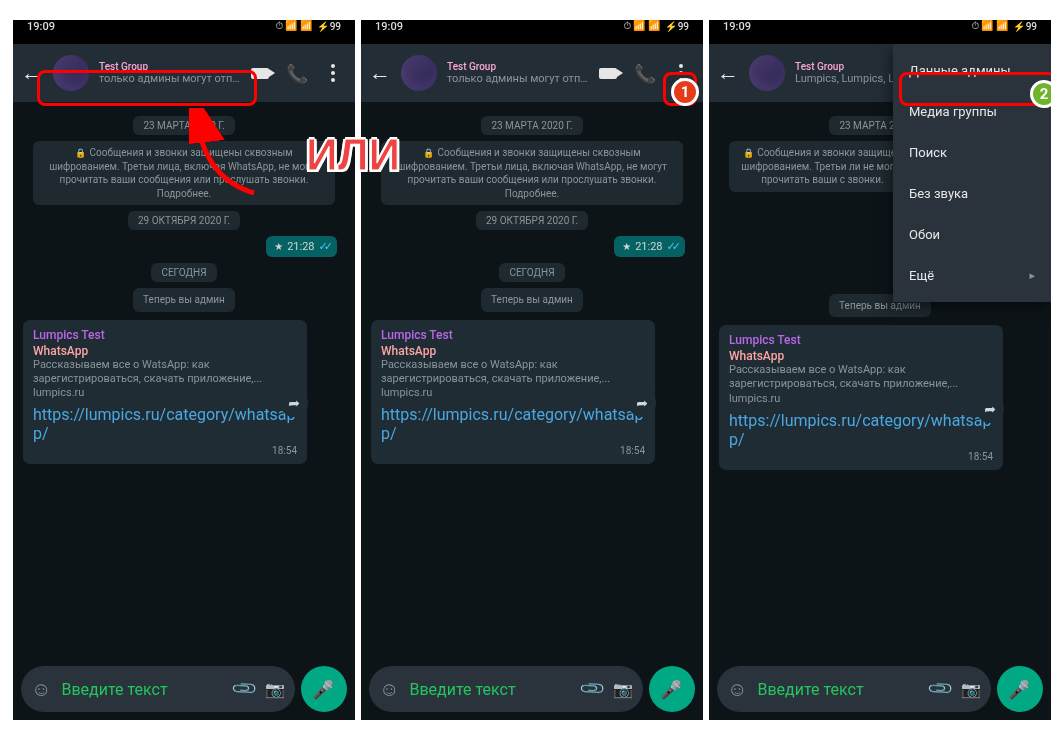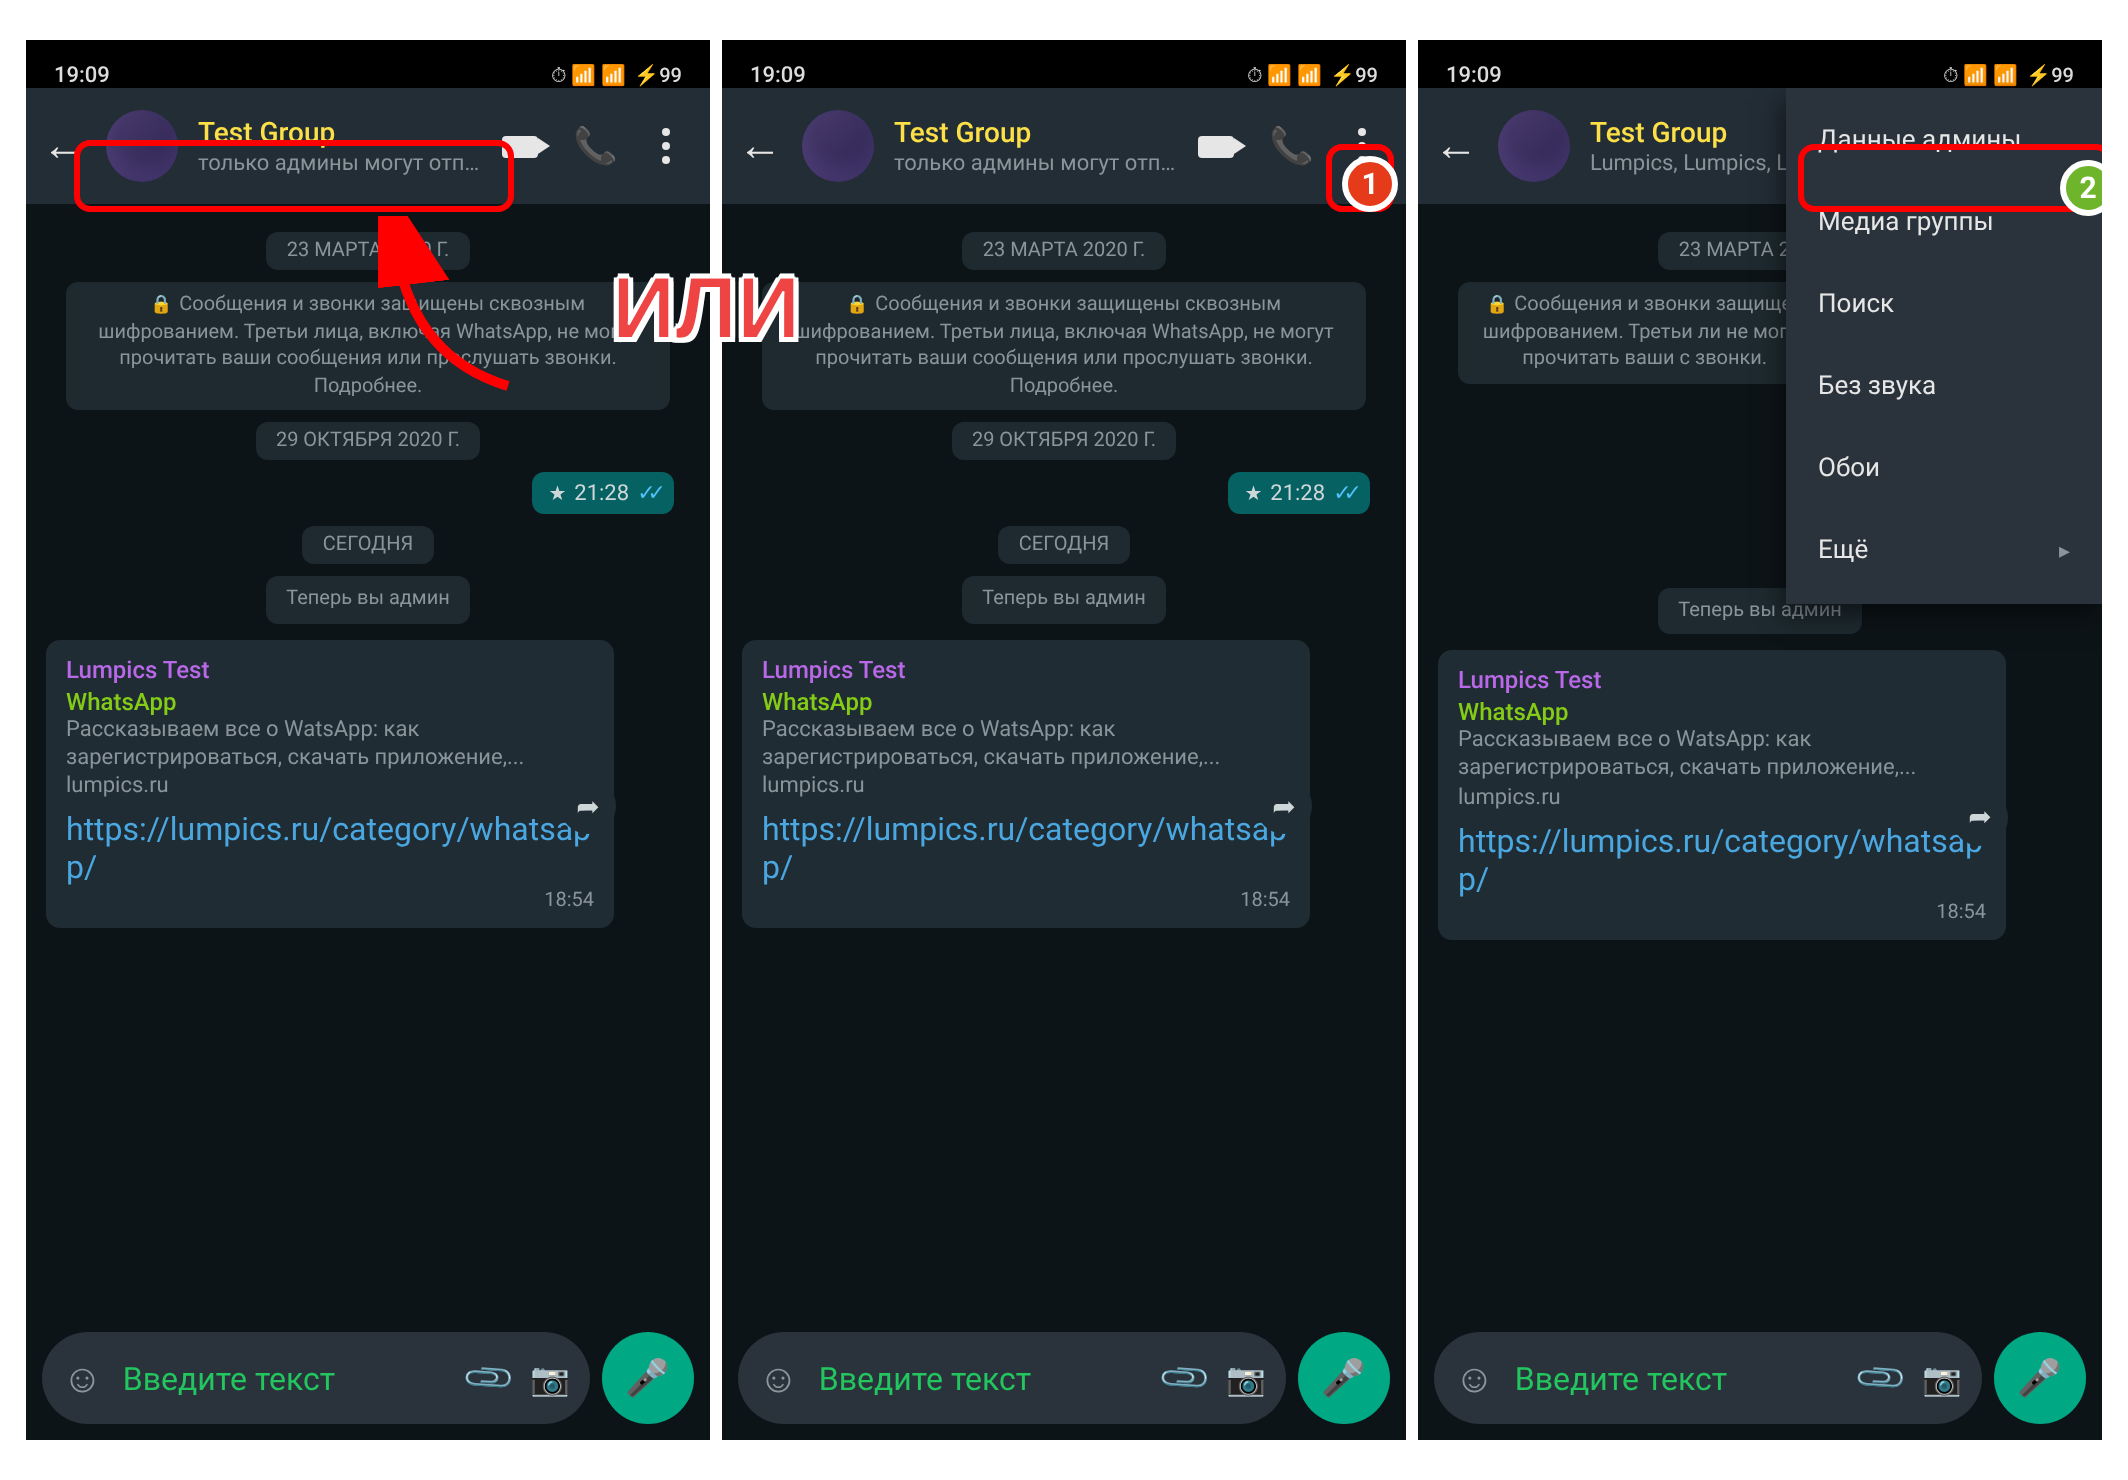--- a/index.html
+++ b/index.html
@@ -1,38 +1,38 @@
 <!DOCTYPE html>
 <html><head>
   <meta charset="utf-8">
   <style>
     * { box-sizing: border-box; margin: 0; padding: 0; font-family: -apple-system, Roboto, sans-serif; }
     body { background: #fff; display: flex; gap: 6px; padding: 20px 8px; justify-content: center; }
     .phone { width: 342px; height: 700px; background: #0d1418; position: relative; overflow: hidden; border-radius: 0; flex-shrink: 0; }
-    .statusbar { height: 24px; background: #000; display: flex; align-items: flex-end; justify-content: space-between; padding: 0 14px; color: #ddd; font-size: 11px; font-weight: 500; }
+    .statusbar { height: 24px; background: #000; display: flex; align-items: flex-start; justify-content: space-between; padding: 0 14px; color: #ddd; font-size: 11px; font-weight: 500; }
     .status-icons { display: flex; gap: 4px; align-items: center; font-size: 10px; }
     .appbar { height: 58px; background: #232d36; display: flex; align-items: center; padding: 0 8px; gap: 10px; position: relative; }
     .back-arrow { color: #e6e6e6; font-size: 22px; cursor: pointer; }
     .avatar { width: 36px; height: 36px; border-radius: 50%; background: linear-gradient(135deg, #4a3c6e 0%, #2c2350 100%); box-shadow: inset 0 -8px 8px rgba(100,80,150,0.3); }
     .title-block { flex: 1; min-width: 0; cursor: pointer; }
-    .group-title { color: #fde047; font-size: 14px; font-weight: 500; white-space: nowrap; overflow: hidden; text-overflow: ellipsis; }
+    .group-title { color: #f9a8d4; font-size: 10px; font-weight: 500; white-space: nowrap; overflow: hidden; text-overflow: ellipsis; }
     .group-sub { color: #8a949b; font-size: 11px; white-space: nowrap; overflow: hidden; text-overflow: ellipsis; }
     .appbar-actions { display: flex; gap: 18px; align-items: center; color: #e6e6e6; padding-right: 8px; }
     .more-dots { display: flex; flex-direction: column; gap: 3px; padding: 4px; cursor: pointer; }
     .more-dots span { width: 4px; height: 4px; background: #e6e6e6; border-radius: 50%; }
     .chat-body { height: calc(100% - 24px - 58px - 54px); overflow: hidden; padding: 8px 10px; position: relative; }
     .date-chip { background: #1e2a30; color: #8a949b; font-size: 10px; padding: 4px 10px; border-radius: 6px; margin: 6px auto; width: fit-content; text-align: center; }
     .sys-chip { background: #1e2a30; color: #8a949b; font-size: 10px; padding: 5px 10px; border-radius: 6px; margin: 6px auto; width: fit-content; max-width: 94%; text-align: center; line-height: 1.35; }
     .lock-pre { color: #c9a227; margin-right: 3px; font-size: 9px; }
     .msg-out { background: #056162; border-radius: 6px; padding: 4px 8px; margin: 6px 8px 6px auto; width: fit-content; color: #cfd6d8; font-size: 11px; display: flex; gap: 4px; align-items: center; }
     .msg-out .star { font-size: 10px; }
     .ticks { color: #4fc3f7; font-size: 11px; letter-spacing: -4px; }
     .card { background: #1f2c34; border-radius: 7px; margin-top: 8px; padding: 8px 10px; position: relative; max-width: 300px; }
     .card .sender { color: #b968e8; font-size: 12px; font-weight: 500; margin-bottom: 2px; }
-    .card .wa-title { color: #84cc16; font-size: 12px; font-weight: 500; }
+    .card .wa-title { color: #fca5a5; font-size: 12px; font-weight: 500; }
     .card .wa-desc { color: #8a949b; font-size: 11px; line-height: 1.3; }
     .card .wa-site { color: #8a949b; font-size: 11px; }
     .card .link { color: #4aa7e0; font-size: 16px; word-break: break-all; margin-top: 6px; }
     .card .time { color: #8a949b; font-size: 10px; text-align: right; margin-top: 2px; }
     .fwd-arrow { position: absolute; right: -1px; top: 58%; transform: translateY(-50%); background: #1f2c34; border-radius: 50%; width: 28px; height: 28px; display: flex; align-items: center; justify-content: center; color: #cfd6d8; font-size: 14px; }
     .card-wrap { position: relative; margin-right: 38px; }
     .inputbar { position: absolute; bottom: 8px; left: 8px; right: 8px; height: 46px; display: flex; gap: 6px; align-items: center; }
     .msg-input { flex: 1; background: #2a333b; border-radius: 23px; height: 46px; display: flex; align-items: center; padding: 0 10px; gap: 10px; }
     .msg-input .emoji { color: #8a949b; font-size: 20px; }
     .msg-input .ph { color: #22c55e; font-size: 16px; flex: 1; }

